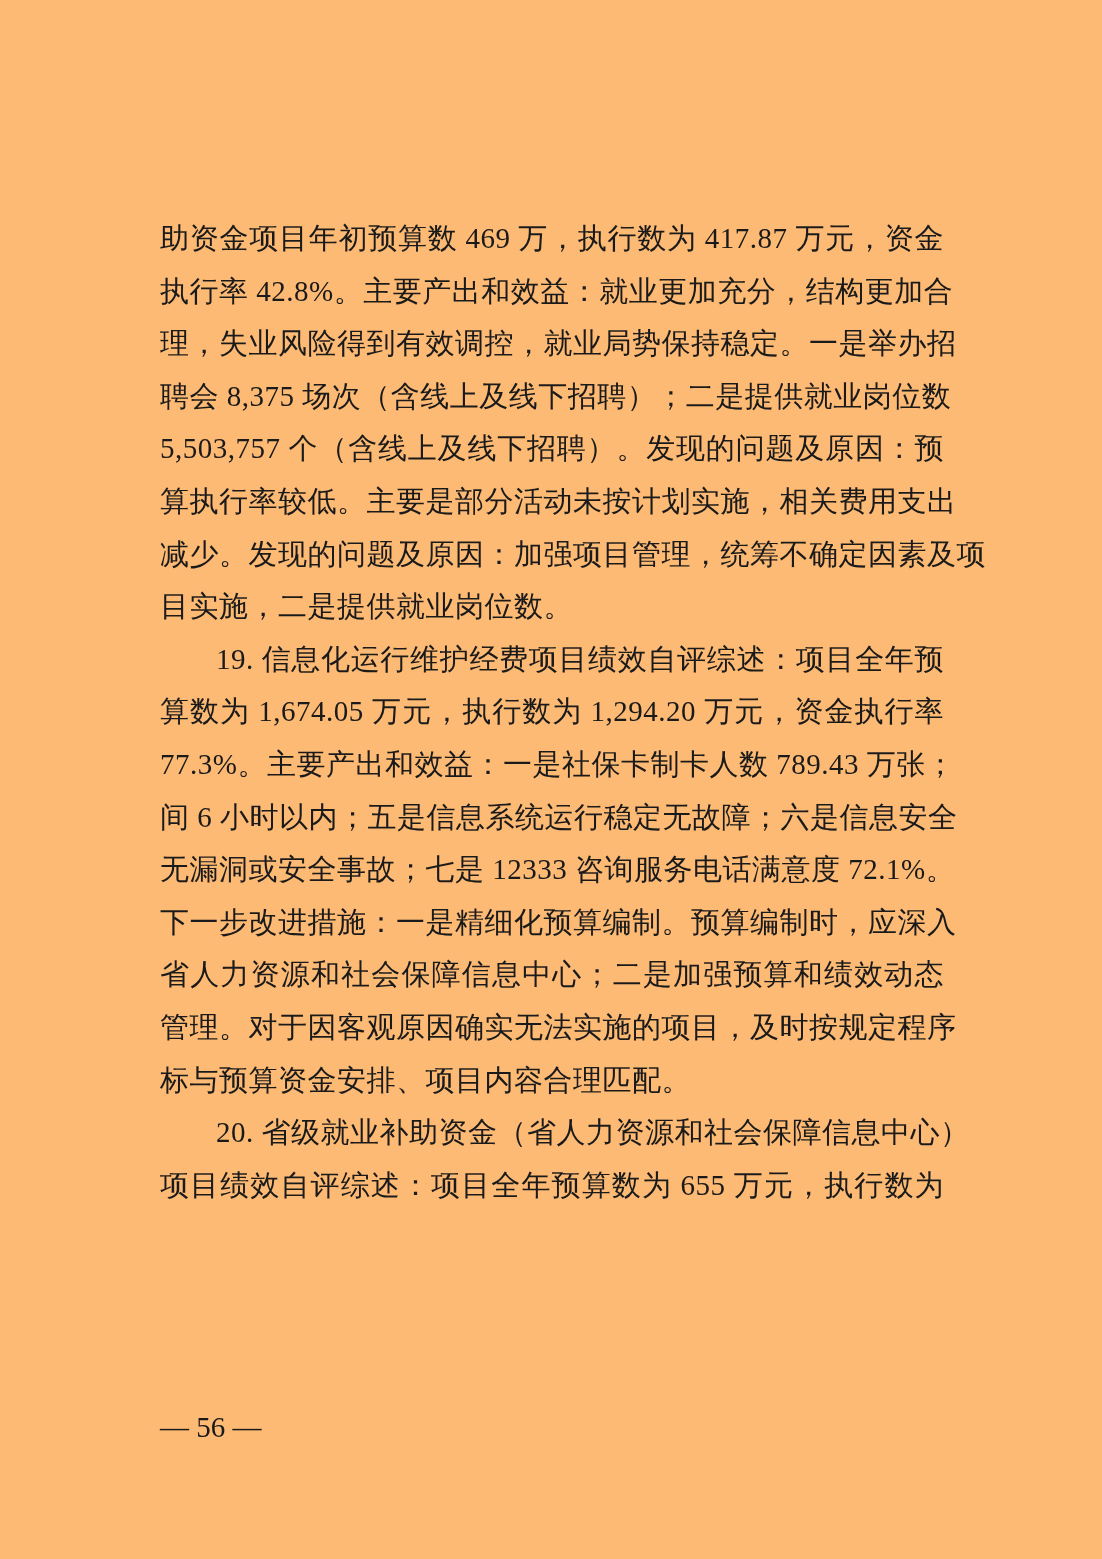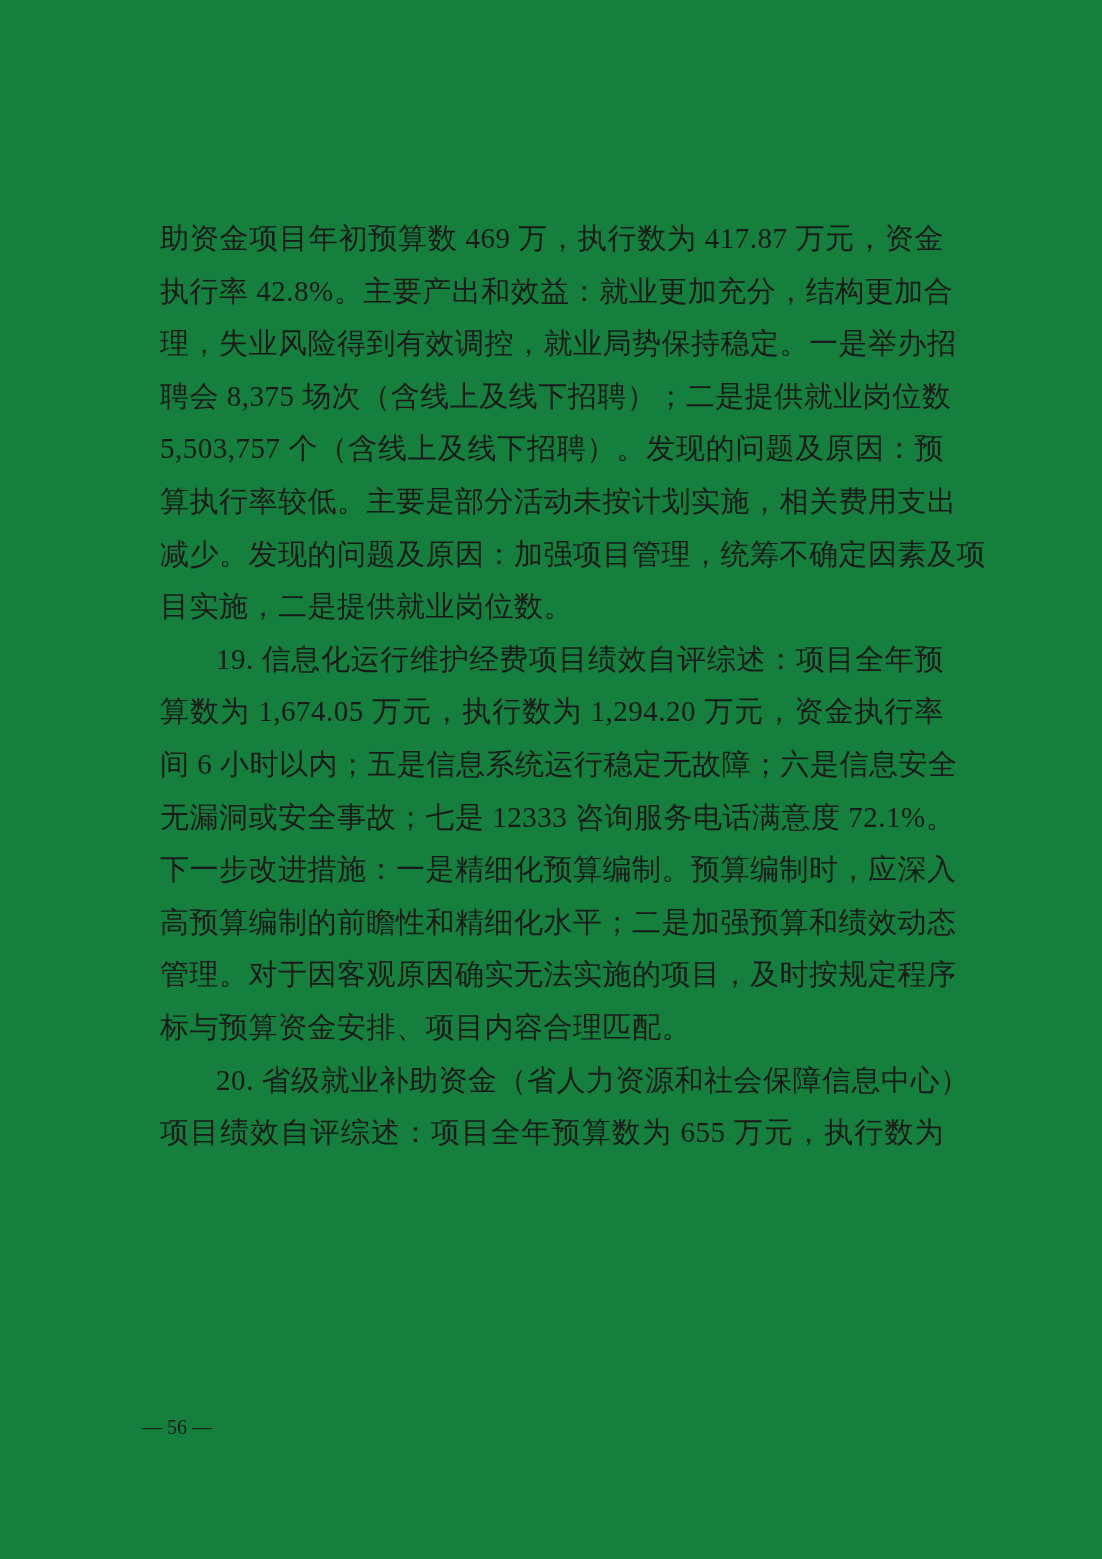--- a/index.html
+++ b/index.html
@@ -14,21 +14,21 @@
       overflow: hidden;
       font-family: "Liberation Serif", "DejaVu Serif", serif;
       color: #1a1a1a;
     }
     .page {
       position: absolute;
       left: 0;
       top: 0;
       width: 1102px;
       height: 1559px;
-      background: #15803d;
+      background: #fdba74;
     }
     .body-text {
       position: absolute;
       left: 160px;
       top: 212px;
       width: 784px;
     }
     .line {
       height: 52.6px;
       line-height: 52.6px;
@@ -39,23 +39,23 @@
       letter-spacing: 0.5px;
     }
     .line.last {
       text-align-last: left;
     }
     .line.indent {
       padding-left: 56px;
     }
     .page-number {
       position: absolute;
-      left: 142px;
+      left: 160px;
       top: 1407px;
-      font-size: 20px;
+      font-size: 29px;
       line-height: 40px;
       white-space: nowrap;
     }
   </style>
 </head>
 <body>
 
 <div class="page">
   <div class="body-text">
 
@@ -63,24 +63,25 @@
     <div class="line">执行率 42.8%。主要产出和效益：就业更加充分，结构更加合</div>
     <div class="line">理，失业风险得到有效调控，就业局势保持稳定。一是举办招</div>
     <div class="line">聘会 8,375 场次（含线上及线下招聘）；二是提供就业岗位数</div>
     <div class="line">5,503,757 个（含线上及线下招聘）。发现的问题及原因：预</div>
     <div class="line">算执行率较低。主要是部分活动未按计划实施，相关费用支出</div>
     <div class="line">减少。发现的问题及原因：加强项目管理，统筹不确定因素及项</div>
     <div class="line last">目实施，二是提供就业岗位数。</div>
 
     <div class="line indent">19. 信息化运行维护经费项目绩效自评综述：项目全年预</div>
     <div class="line">算数为 1,674.05 万元，执行数为 1,294.20 万元，资金执行率</div>
+    <div class="line">77.3%。主要产出和效益：一是社保卡制卡人数 789.43 万张；</div>
     <div class="line">间 6 小时以内；五是信息系统运行稳定无故障；六是信息安全</div>
     <div class="line">无漏洞或安全事故；七是 12333 咨询服务电话满意度 72.1%。</div>
     <div class="line">下一步改进措施：一是精细化预算编制。预算编制时，应深入</div>
-    <div class="line">高预算编制的前瞻性和精细化水平；二是加强预算和绩效动态</div>
+    <div class="line">省人力资源和社会保障信息中心；二是加强预算和绩效动态</div>
     <div class="line">管理。对于因客观原因确实无法实施的项目，及时按规定程序</div>
     <div class="line last">标与预算资金安排、项目内容合理匹配。</div>
 
     <div class="line indent">20. 省级就业补助资金（省人力资源和社会保障信息中心）</div>
     <div class="line">项目绩效自评综述：项目全年预算数为 655 万元，执行数为</div>
 
   </div>
 
   <div class="page-number">— 56 —</div>
 </div>

